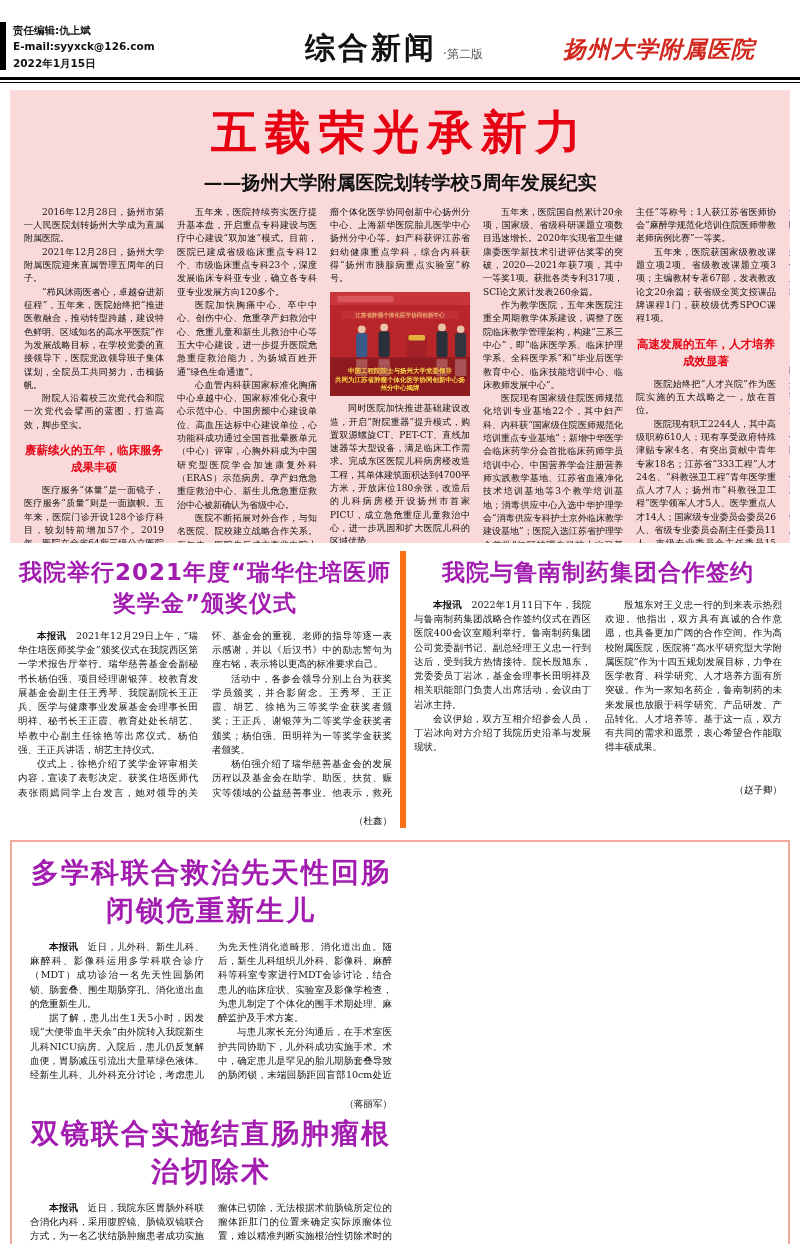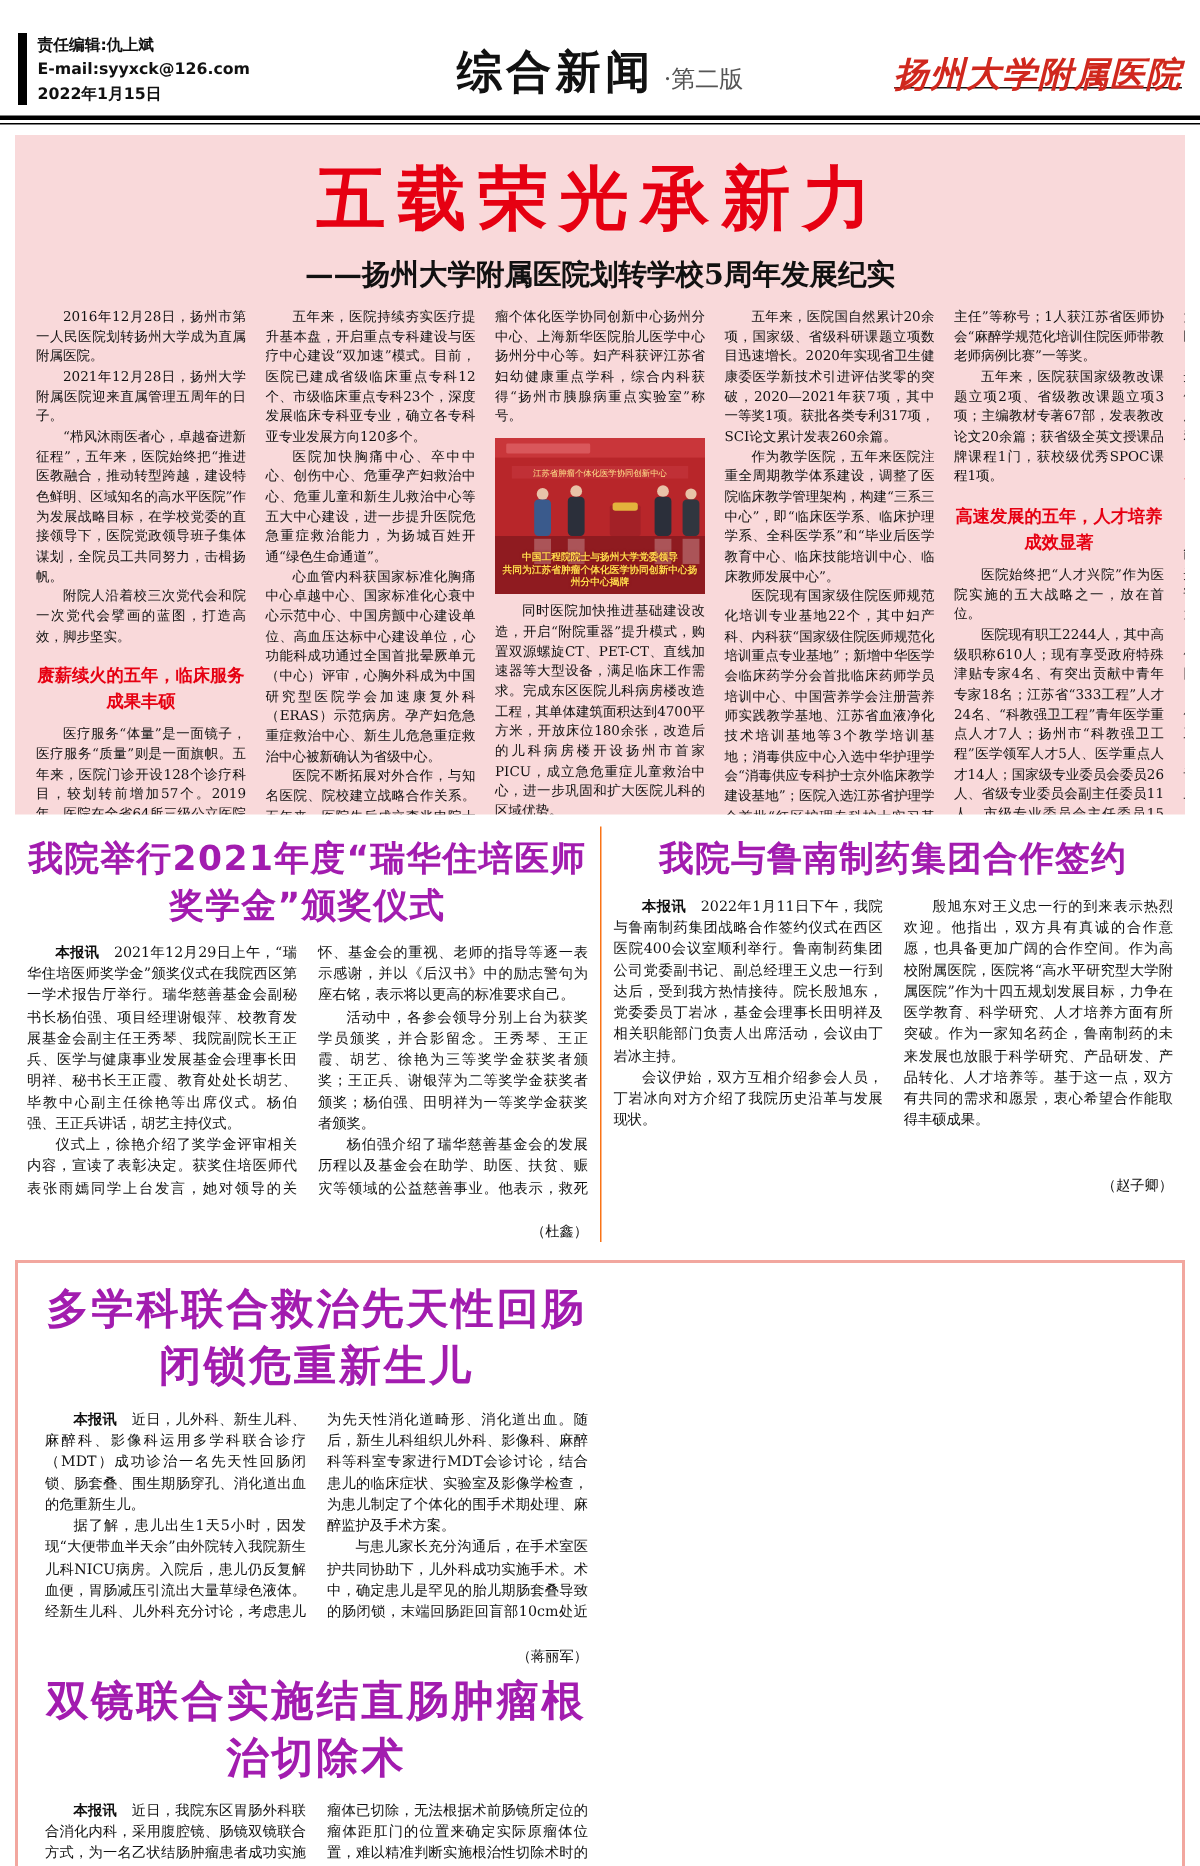--- a/index.html
+++ b/index.html
@@ -2,32 +2,32 @@
 <html><head>
 <meta charset="utf-8">
 <style>
   * { margin:0; padding:0; box-sizing:border-box; }
   html,body { background:#fff; }
   body {
     width:800px; height:1244px; overflow:hidden; position:relative;
     font-family:"DejaVu Serif","Liberation Serif",serif; color:#111;
   }
   
-  .masthead { display:flex; align-items:flex-end; padding:22px 12px 6px 12px;
+  .masthead { display:flex; align-items:flex-end; padding:22px 12px 6px 0;
     border-bottom:3px solid #000; position:relative; }
   .masthead:after{ content:""; position:absolute; left:0; right:0; bottom:-6px; height:1px; background:#000;}
   .mast-left { display:flex; gap:7px; width:225px; }
   .mast-bar { width:6px; background:#000; height:48px; }
   .mast-info { font-size:10.5px; line-height:1.55; font-weight:bold;
     font-family:"DejaVu Sans","Liberation Sans",sans-serif; }
   .mast-center { flex:1; text-align:center; padding-bottom:2px; }
   .mast-section { font-size:30px; font-weight:bold; letter-spacing:3px;
     font-family:"DejaVu Sans","Liberation Sans",sans-serif; }
-  .mast-page { font-size:16px; color:#555; margin-left:6px; font-weight:normal; }
-  .mast-right { width:225px; text-align:right; padding-bottom:6px;text-decoration:underline; }
+  .mast-page { font-size:12px; color:#555; margin-left:6px; font-weight:normal; }
+  .mast-right { width:225px; padding-bottom:6px; }
   .brand { color:#d0281e; font-size:23px; font-weight:bold; font-style:italic;
     letter-spacing:1px; font-family:"DejaVu Serif",serif; }
   
   .feature { margin:10px 10px 0 10px; background:#f9d9da; padding:12px 14px 10px 14px;
     height:453px; overflow:hidden; }
   .f-title { text-align:center; color:#e60012; font-size:46px; font-weight:bold;
     letter-spacing:8px; font-family:"DejaVu Sans","Liberation Sans",sans-serif; }
   .f-sub { text-align:center; font-size:19px; font-weight:bold; margin:6px 0 10px 0;
     font-family:"DejaVu Serif",serif; }
   .f-flow { column-count:5; column-gap:13px; height:452px; column-fill:auto;
@@ -38,21 +38,21 @@
     break-inside:avoid; }
   .photo { position:relative; width:100%; margin:6px 0; break-inside:avoid; }
   .photo svg { display:block; width:100%; height:auto; }
   .photo-cap { position:absolute; left:2%; right:2%; bottom:3px; text-align:center;
     font-size:6.5px; line-height:1.35; color:#ffd94d; font-weight:bold;
     text-shadow:0 0 2px #7a1010; }
   
   .bottom { margin:8px 10px 0 10px; }
   .row1 { display:flex; }
   .row1 .half { width:50%; padding:0 8px; }
-  .row1 .half + .half { border-left:1px solid #f97316; }
+  .row1 .half + .half { border-left:6px solid #f97316; }
   .a-title { text-align:center; font-weight:bold; color:#a21caf;
     font-family:"DejaVu Sans","Liberation Sans",sans-serif; }
   .t-md { font-size:23px; letter-spacing:1px; margin:6px 0 10px 0; }
   .t-lg { font-size:28px; letter-spacing:2px; margin:4px 0 10px 0; }
   .a-body { column-count:2; column-gap:14px; column-fill:auto;
     font-size:9.5px; line-height:1.5; text-align:justify; }
   .a-body .para { text-indent:2em; }
   .a-body .lead { font-family:"DejaVu Sans","Liberation Sans",sans-serif; }
   .h1body { height:184px; overflow:hidden; }
   .byline { text-align:right; font-size:9.5px; margin-top:2px; }

